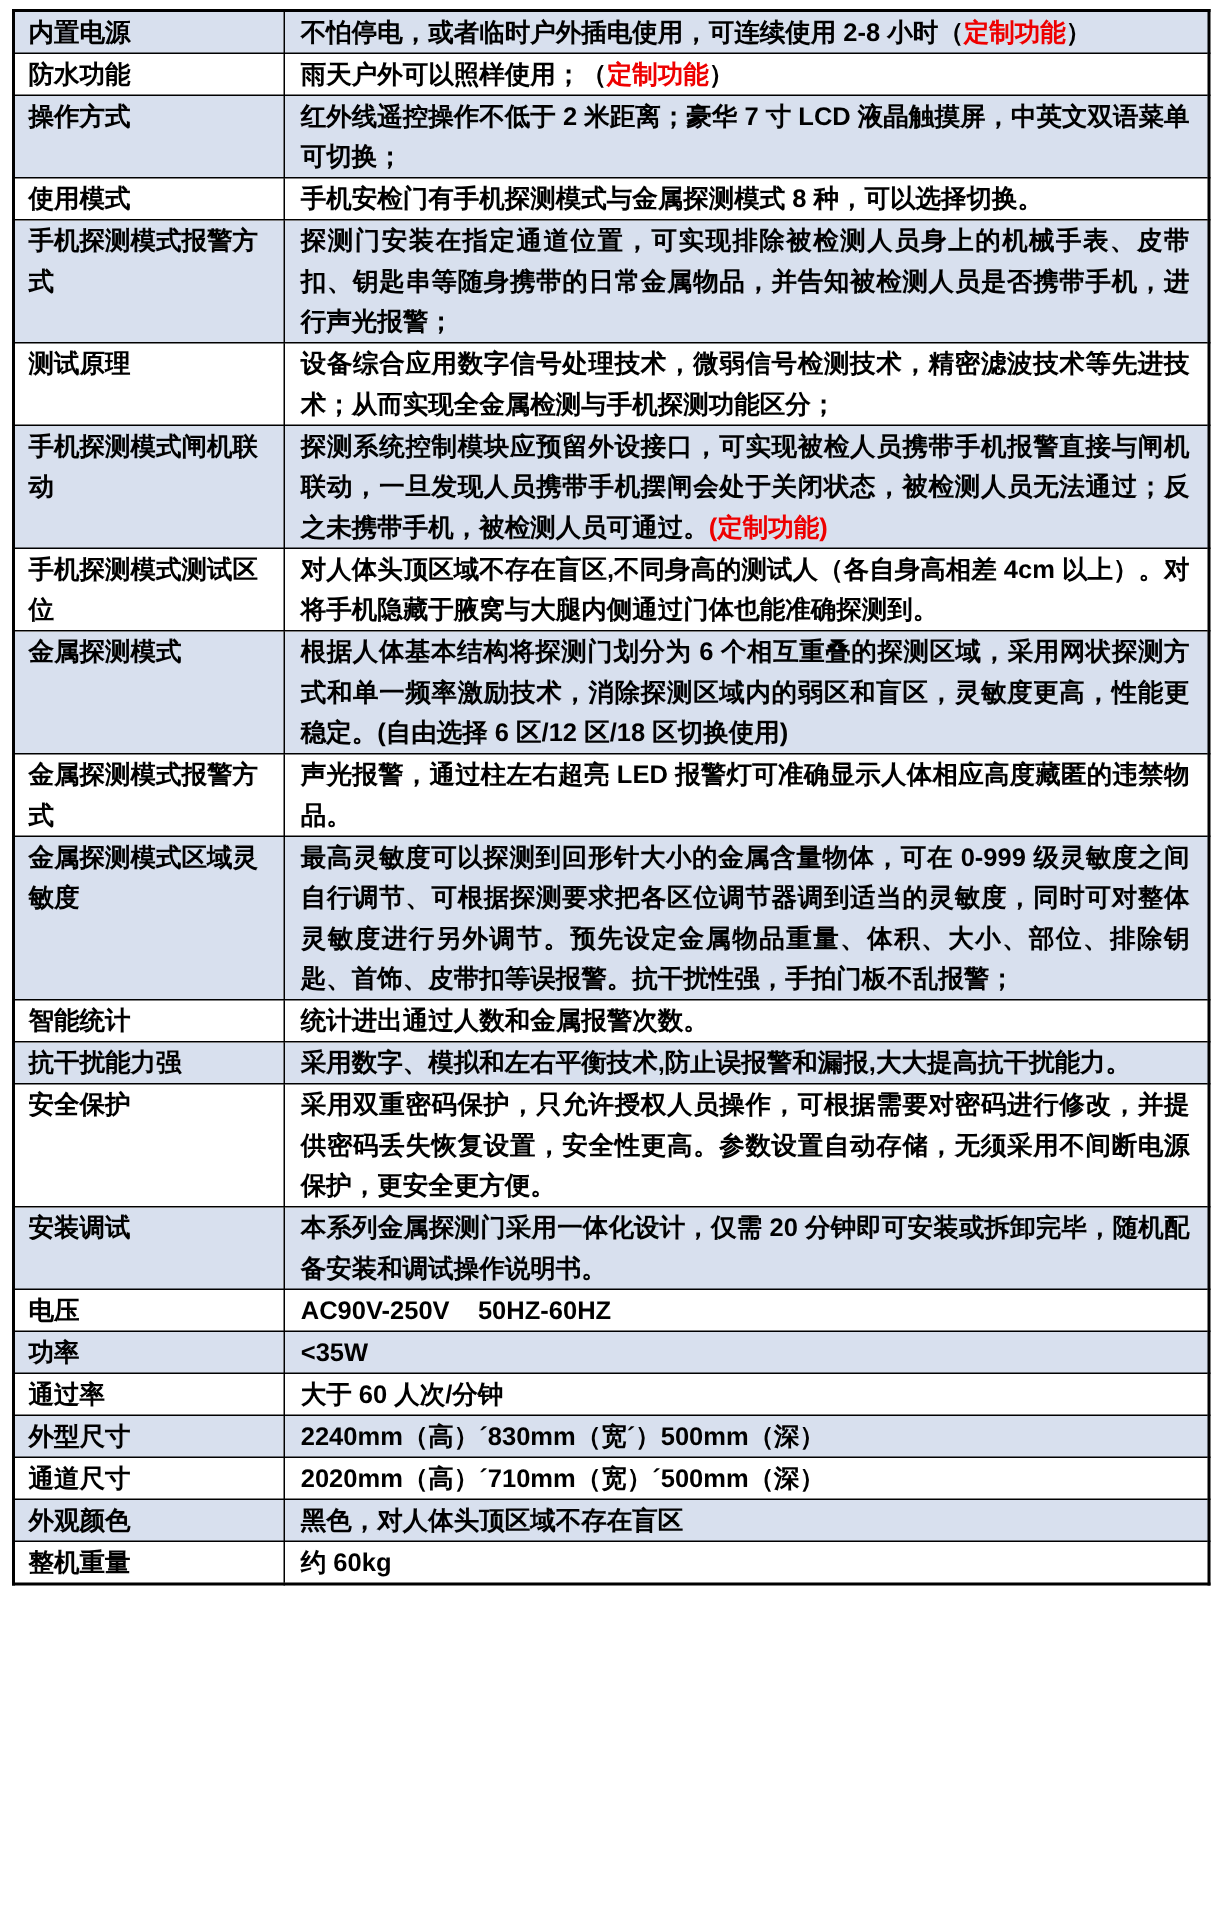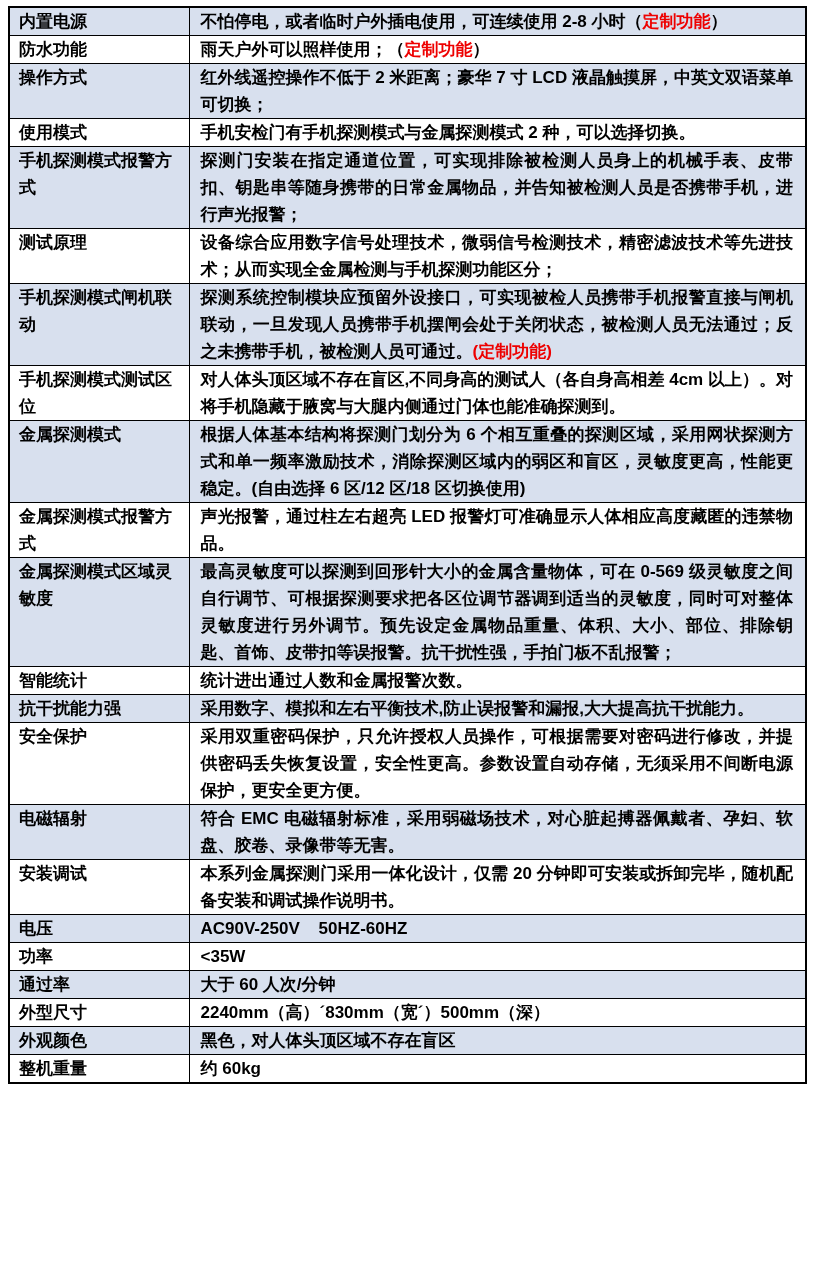--- a/index.html
+++ b/index.html
@@ -66,21 +66,21 @@
         <tr>
           <td class="label">防水功能</td>
           <td class="value"><span>雨天户外可以照样使用；（</span><span class="red">定制功能</span><span>）</span></td>
         </tr>
         <tr>
           <td class="label">操作方式</td>
           <td class="value"><span>红外线遥控操作不低于 2 米距离；豪华 7 寸 LCD 液晶触摸屏，中英文双语菜单可切换；</span></td>
         </tr>
         <tr>
           <td class="label">使用模式</td>
-          <td class="value"><span>手机安检门有手机探测模式与金属探测模式 2 种，可以选择切换。</span></td>
+          <td class="value"><span>手机安检门有手机探测模式与金属探测模式 8 种，可以选择切换。</span></td>
         </tr>
         <tr>
           <td class="label">手机探测模式报警方式</td>
           <td class="value"><span>探测门安装在指定通道位置，可实现排除被检测人员身上的机械手表、皮带扣、钥匙串等随身携带的日常金属物品，并告知被检测人员是否携带手机，进行声光报警；</span></td>
         </tr>
         <tr>
           <td class="label">测试原理</td>
           <td class="value"><span>设备综合应用数字信号处理技术，微弱信号检测技术，精密滤波技术等先进技术；从而实现全金属检测与手机探测功能区分；</span></td>
         </tr>
         <tr>
@@ -94,37 +94,33 @@
         <tr>
           <td class="label">金属探测模式</td>
           <td class="value"><span>根据人体基本结构将探测门划分为 6 个相互重叠的探测区域，采用网状探测方式和单一频率激励技术，消除探测区域内的弱区和盲区，灵敏度更高，性能更稳定。(自由选择 6 区/12 区/18 区切换使用)</span></td>
         </tr>
         <tr>
           <td class="label">金属探测模式报警方式</td>
           <td class="value"><span>声光报警，通过柱左右超亮 LED 报警灯可准确显示人体相应高度藏匿的违禁物品。</span></td>
         </tr>
         <tr>
           <td class="label">金属探测模式区域灵敏度</td>
-          <td class="value"><span>最高灵敏度可以探测到回形针大小的金属含量物体，可在 0-569 级灵敏度之间自行调节、可根据探测要求把各区位调节器调到适当的灵敏度，同时可对整体灵敏度进行另外调节。预先设定金属物品重量、体积、大小、部位、排除钥匙、首饰、皮带扣等误报警。抗干扰性强，手拍门板不乱报警；</span></td>
+          <td class="value"><span>最高灵敏度可以探测到回形针大小的金属含量物体，可在 0-999 级灵敏度之间自行调节、可根据探测要求把各区位调节器调到适当的灵敏度，同时可对整体灵敏度进行另外调节。预先设定金属物品重量、体积、大小、部位、排除钥匙、首饰、皮带扣等误报警。抗干扰性强，手拍门板不乱报警；</span></td>
         </tr>
         <tr>
           <td class="label">智能统计</td>
           <td class="value"><span>统计进出通过人数和金属报警次数。</span></td>
         </tr>
         <tr>
           <td class="label">抗干扰能力强</td>
           <td class="value"><span>采用数字、模拟和左右平衡技术,防止误报警和漏报,大大提高抗干扰能力。</span></td>
         </tr>
         <tr>
           <td class="label">安全保护</td>
           <td class="value"><span>采用双重密码保护，只允许授权人员操作，可根据需要对密码进行修改，并提供密码丢失恢复设置，安全性更高。参数设置自动存储，无须采用不间断电源保护，更安全更方便。</span></td>
-        </tr>
-        <tr>
-          <td class="label">电磁辐射</td>
-          <td class="value"><span>符合 EMC 电磁辐射标准，采用弱磁场技术，对心脏起搏器佩戴者、孕妇、软盘、胶卷、录像带等无害。</span></td>
         </tr>
         <tr>
           <td class="label">安装调试</td>
           <td class="value"><span>本系列金属探测门采用一体化设计，仅需 20 分钟即可安装或拆卸完毕，随机配备安装和调试操作说明书。</span></td>
         </tr>
         <tr>
           <td class="label">电压</td>
           <td class="value"><span>AC90V-250V&nbsp;&nbsp;&nbsp;&nbsp;50HZ-60HZ</span></td>
         </tr>
         <tr>
@@ -133,20 +129,24 @@
         </tr>
         <tr>
           <td class="label">通过率</td>
           <td class="value"><span>大于 60 人次/分钟</span></td>
         </tr>
         <tr>
           <td class="label">外型尺寸</td>
           <td class="value"><span>2240mm（高）´830mm（宽´）500mm（深）</span></td>
         </tr>
         <tr>
+          <td class="label">通道尺寸</td>
+          <td class="value"><span>2020mm（高）´710mm（宽）´500mm（深）</span></td>
+        </tr>
+        <tr>
           <td class="label">外观颜色</td>
           <td class="value"><span>黑色，对人体头顶区域不存在盲区</span></td>
         </tr>
         <tr>
           <td class="label">整机重量</td>
           <td class="value"><span>约 60kg</span></td>
         </tr>
       </tbody>
   </table>
 </div>

